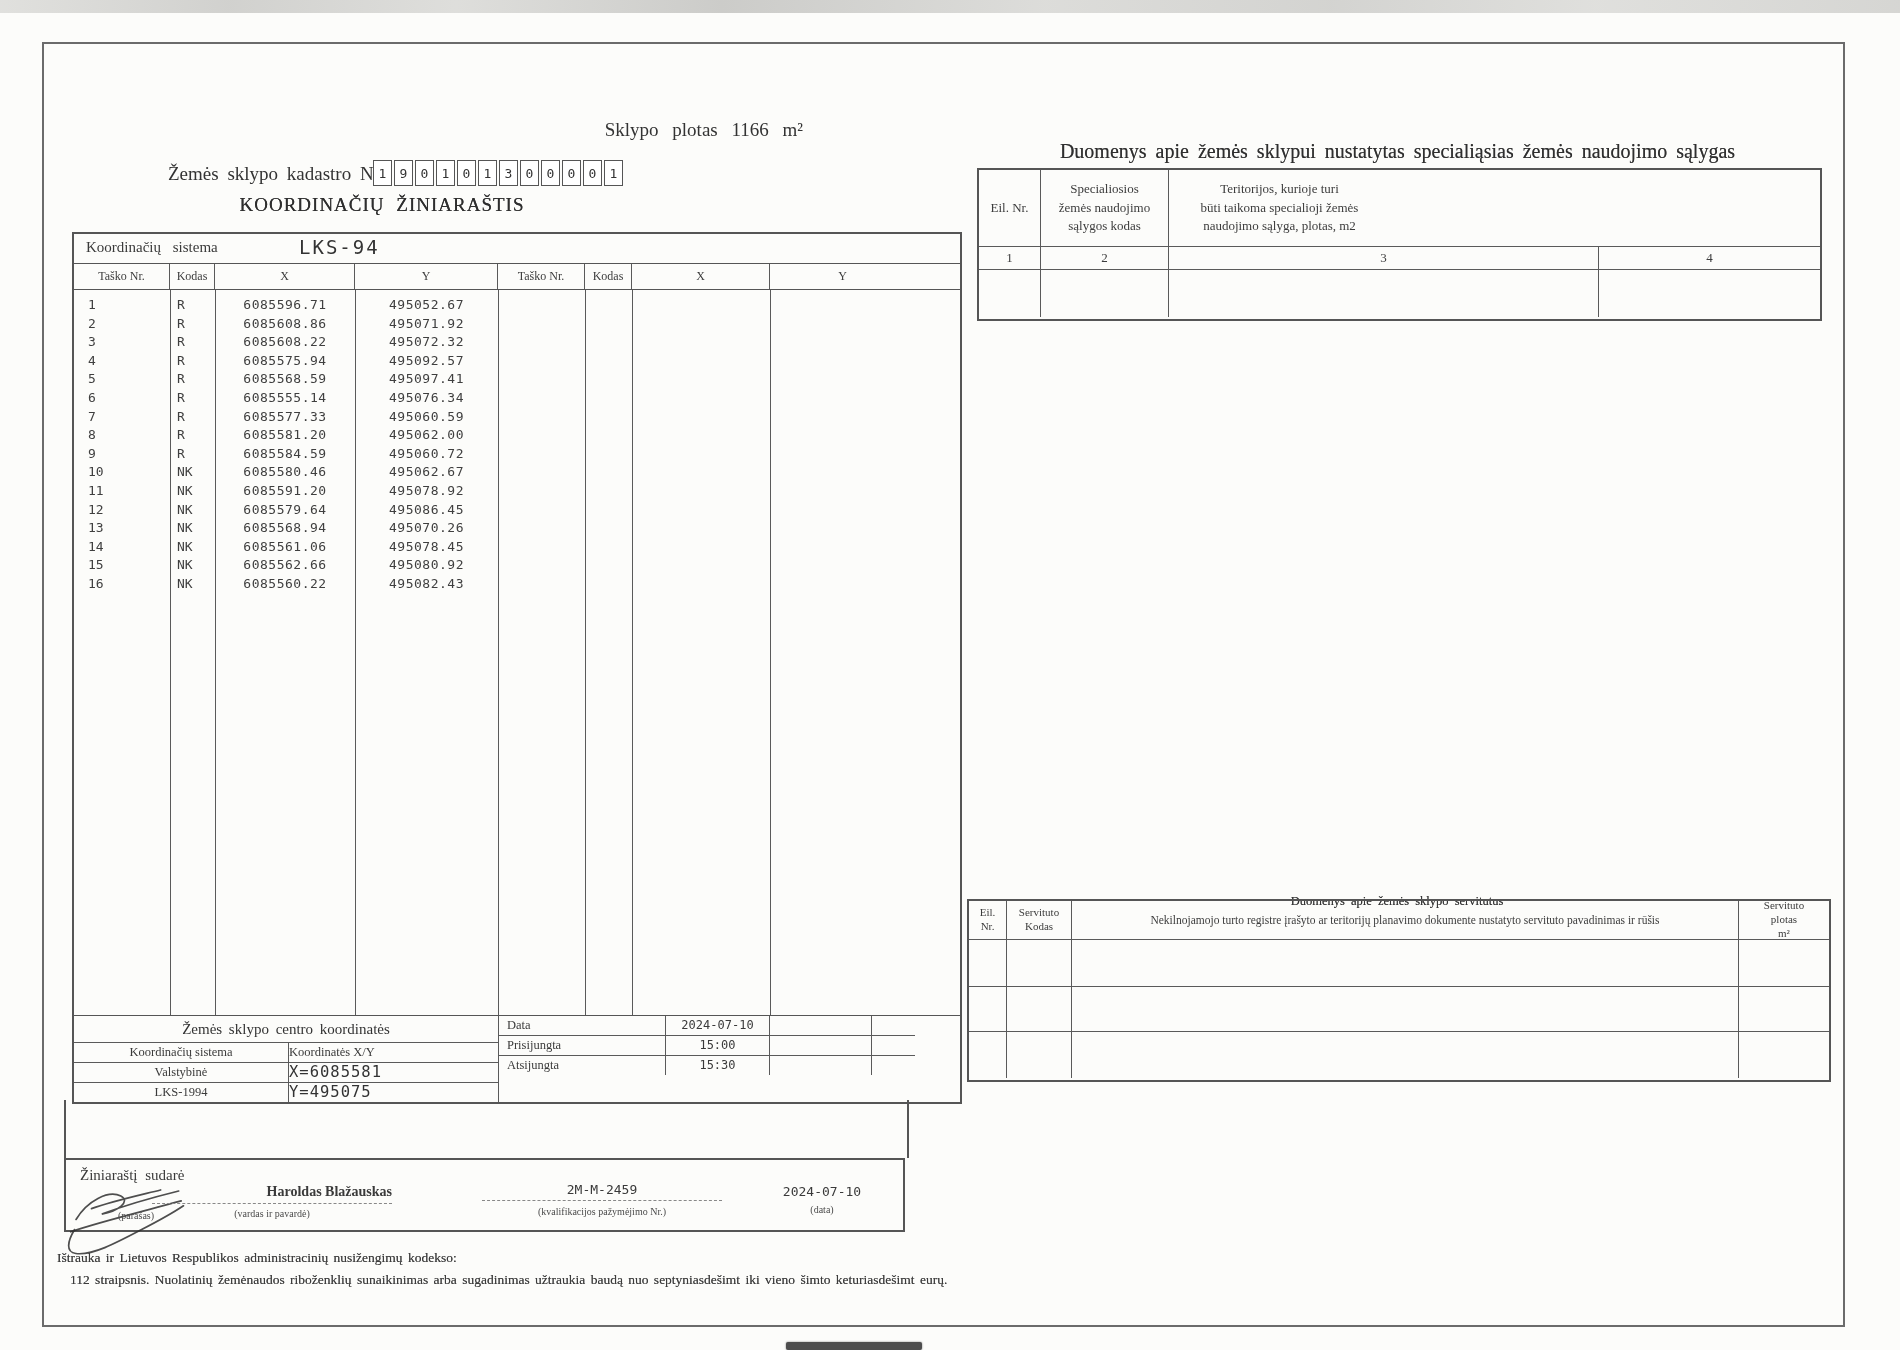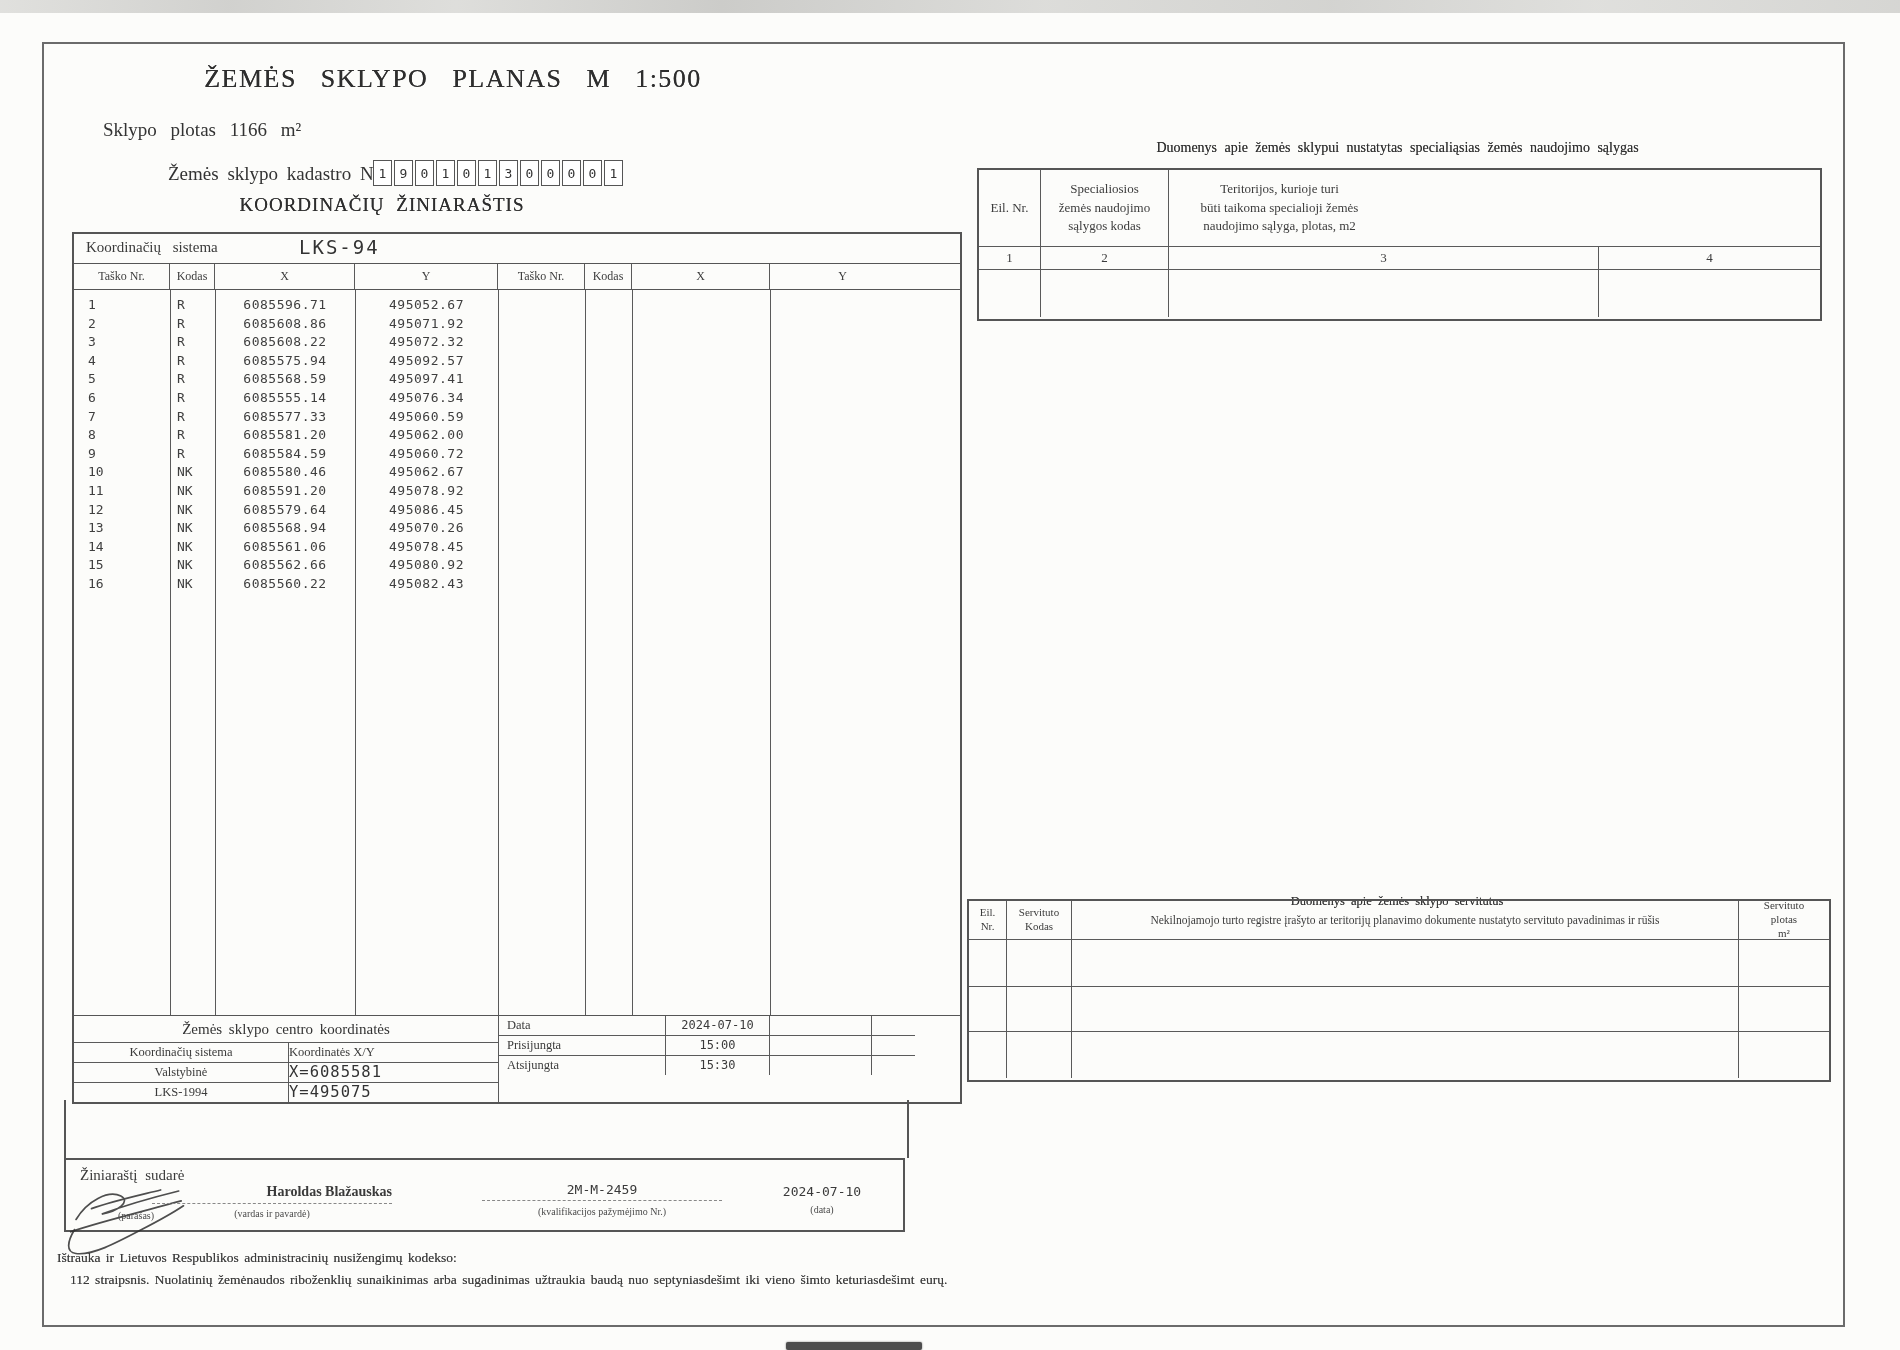--- a/index.html
+++ b/index.html
@@ -17,21 +17,21 @@
   .top-strip{left:0;top:0;width:1900px;height:13px;
     background:linear-gradient(90deg,#d7d7d4 0%,#c3c3c0 12%,#d4d4d1 24%,#bcbcb9 38%,#d2d2cf 55%,#c6c6c3 70%,#d6d6d3 84%,#c9c9c6 100%);
     opacity:.75;}
   .bottom-bar{left:786px;top:1342px;width:136px;height:8px;background:#4d4d4d;border-radius:2px;box-shadow:0 0 2px #777;}
   .page-border{left:42px;top:42px;width:1799px;height:1281px;border:2px solid #6b6b6b;}
 
   
   .doc-title{left:103px;top:64px;width:700px;text-align:center;
     font-size:26px;letter-spacing:1.5px;word-spacing:16px;color:#2e2e2e;
     text-shadow:0 0 .5px #444;}
-  .doc-subtitle{left:103px;top:119px;width:700px;text-align:left;
+  .doc-subtitle{left:103px;top:119px;width:700px;text-align:right;
     font-size:19px;word-spacing:9px;color:#333;}
   .cad-label{left:168px;top:163px;font-size:19px;word-spacing:4px;color:#333;}
   .cad-boxes{left:373px;top:160px;display:flex;gap:2px;}
   .cad-box{width:19px;height:26px;border:1.5px solid #555;box-sizing:border-box;
     display:flex;align-items:center;justify-content:center;
     font-family:"DejaVu Sans Mono",monospace;font-size:13px;color:#333;background:#fff;}
   .sheet-heading{left:102px;top:194px;width:560px;text-align:center;
     font-size:19px;letter-spacing:1px;word-spacing:6px;color:#2e2e2e;text-shadow:0 0 .5px #444;}
 
   
@@ -95,21 +95,21 @@
   .cap-qual{left:416px;top:46px;width:240px;}
   .sig-date{position:absolute;left:646px;top:24px;width:220px;text-align:center;
     font-family:"DejaVu Sans Mono",monospace;font-size:13px;color:#3a3a3a;}
   .cap-date{left:646px;top:44px;width:220px;}
 
   .legal1{left:57px;top:1250px;font-size:13.5px;color:#3c3c3c;word-spacing:2px;}
   .legal2{left:70px;top:1272px;font-size:13.5px;color:#3c3c3c;word-spacing:2px;}
 
   
   .sc-title{left:977px;top:140px;width:841px;text-align:center;
-    font-size:14px;word-spacing:4px;color:#2f2f2f;}
+    font-size:20px;word-spacing:4px;color:#2f2f2f;}
   .sc-table{left:977px;top:168px;width:841px;height:149px;border:2px solid #555;box-sizing:content-box;}
   .grid-row{display:flex;box-sizing:border-box;border-bottom:1px solid #5a5a5a;}
   .grid-row:last-child{border-bottom:none;}
   .grid-row > div{box-sizing:border-box;border-right:1px solid #5a5a5a;
     display:flex;align-items:center;justify-content:center;text-align:center;
     white-space:pre-line;color:#3c3c3c;}
   .grid-row > div:last-child{border-right:none;}
   .sc-head{height:77px;font-size:13px;line-height:1.45;}
   .sc-nums{height:23px;font-size:13px;}
   .sc-empty{height:47px;}
@@ -129,21 +129,20 @@
   .txtshadow{text-shadow:0 0 .4px rgba(60,60,60,.7);}
 </style>
 </head>
 <body>
 
 <div class="page">
 
   <div class="abs top-strip"></div>
   <div class="abs page-border"></div>
 
-  <div class="abs doc-title">ŽEMĖS SKLYPO PLANAS M 1:500</div>
   <div class="abs doc-subtitle">Sklypo plotas 1166 m²</div>
   <div class="abs cad-label">Žemės sklypo kadastro Nr.</div>
   <div class="abs cad-boxes">
 
   <span class="cad-box">1</span>
       <span class="cad-box">9</span>
       <span class="cad-box">0</span>
       <span class="cad-box">1</span>
       <span class="cad-box">0</span>
       <span class="cad-box">1</span>

